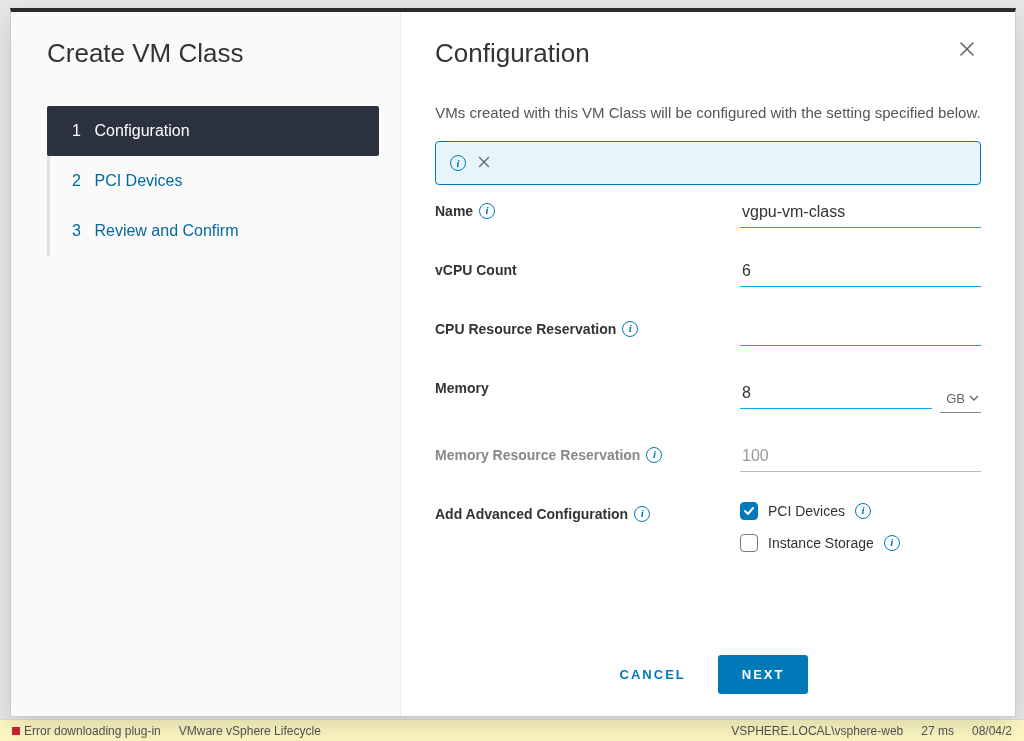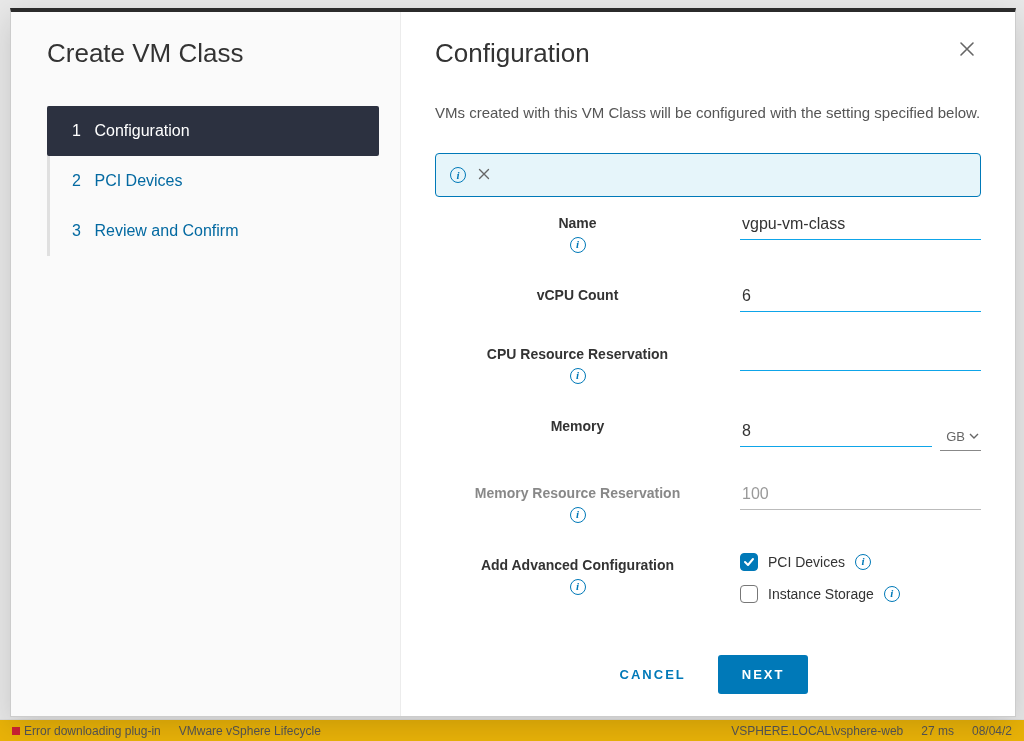--- a/index.html
+++ b/index.html
@@ -35,21 +35,21 @@
     position: absolute; left: 0; right: 0; bottom: 0;
     height: 22px;
     font-size: 12px;
     color: #555;
     display: flex;
     align-items: center;
     padding: 0 12px;
     gap: 18px;
     white-space: nowrap;
     overflow: hidden;
-    background: #eab308;
+    background: #fef9c3;
     border-top: 1px solid #ddd;
   }
   .backdrop .bottom-row .sq { width:8px; height:8px; background:#c23; display:inline-block; margin-right:4px;}
 
   .modal-shell {
     position: fixed;
     inset: 8px 8px 24px 10px;
     background: var(--bg-modal);
     border: 1px solid #ccc;
     border-top: 4px solid #2b2b2b;
@@ -114,22 +114,23 @@
     font-size: 20px;
     color: #666;
     cursor: pointer;
     padding: 2px 6px;
     line-height: 1;
   }
   .subhead {
     font-size: 15px;
     color: #555;
     line-height: 1.5;
-    margin-bottom: 20px;
+    margin-bottom: 8px;
     max-width: 560px;
+    text-align: center;
   }
 
   .info-banner {
     display: flex;
     align-items: flex-start;
     gap: 12px;
     background: var(--info-bg);
     border: 1px solid var(--accent);
     border-radius: 4px;
     padding: 12px 14px;
@@ -155,21 +156,20 @@
   }
   .row .label {
     width: 285px;
     font-size: 14px;
     font-weight: 600;
     color: #333;
     padding-top: 4px;
     display:flex;
     align-items:center;
     gap:6px;
-    flex-direction:column;
   }
   .row.muted .label { color:#888; font-weight:600; }
   .row .field { flex:1; display:flex; align-items:center; gap:8px; }
   .underline-input {
     border: none;
     border-bottom: 1px solid #0ea5e9;
     padding: 4px 2px 6px 2px;
     font-size: 16px;
     width: 100%;
     outline: none;

